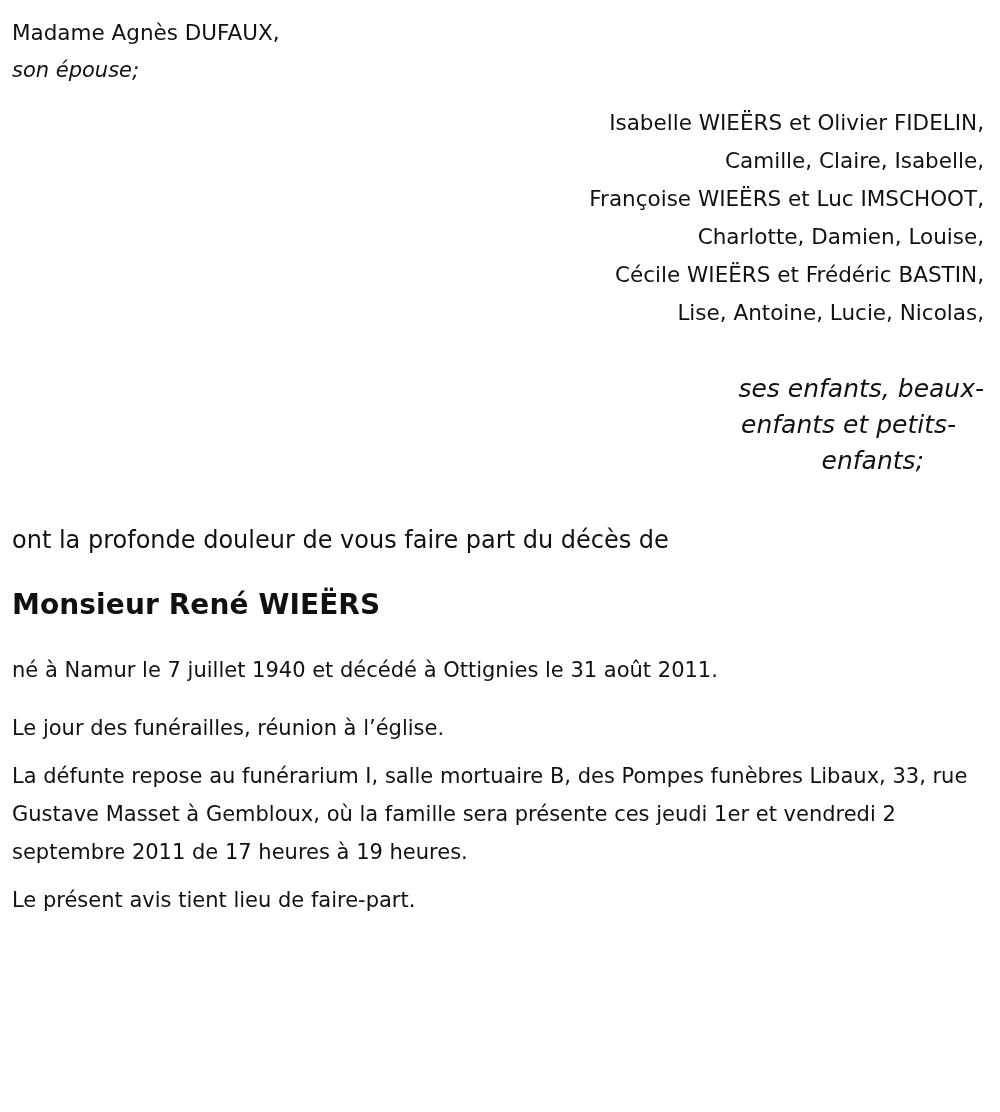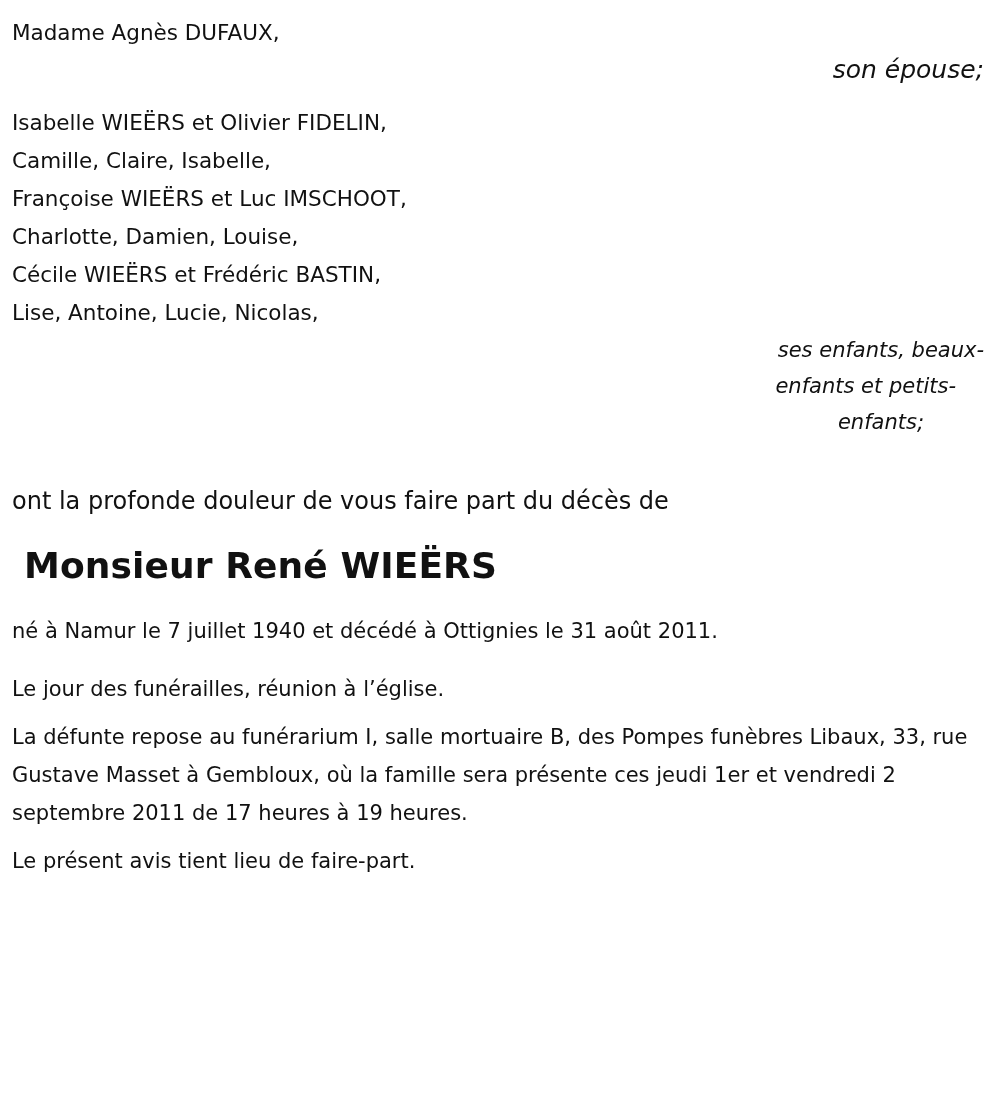--- a/index.html
+++ b/index.html
@@ -21,45 +21,45 @@
     box-sizing: border-box;
     padding: 14px 16px 0 12px;
   }
   .line {
     font-size: 21.5px;
     line-height: 38px;
     white-space: pre-wrap;
   }
   .relation {
     font-style: italic;
-    text-align: right;
-    font-size: 25px;
+    font-size: 21px;
     line-height: 36px;
   }
   .relation-block {
     text-align: right;
     font-style: italic;
-    font-size: 21px;
+    font-size: 25px;
     line-height: 36px;
+    margin-top: 39px;
   }
   .names-block .line {
     line-height: 38px;
+    text-align: right;
   }
   .spacer-sm { height: 16px; }
   .spacer-md { height: 26px; }
   .intro {
     font-size: 24px;
     line-height: 38px;
   }
   .deceased-name {
-    font-size: 36px;
+    font-size: 28px;
     font-weight: bold;
     line-height: 40px;
     letter-spacing: 0.1px;
-    margin-left: 12px;
   }
   .para {
     font-size: 21px;
     line-height: 38px;
     max-width: 960px;
   }
   .para b { font-weight: bold; }
   .para-gap { height: 10px; }
   .rel-indent-1 { padding-right: 28px; }
   .rel-indent-2 { padding-right: 60px; }

